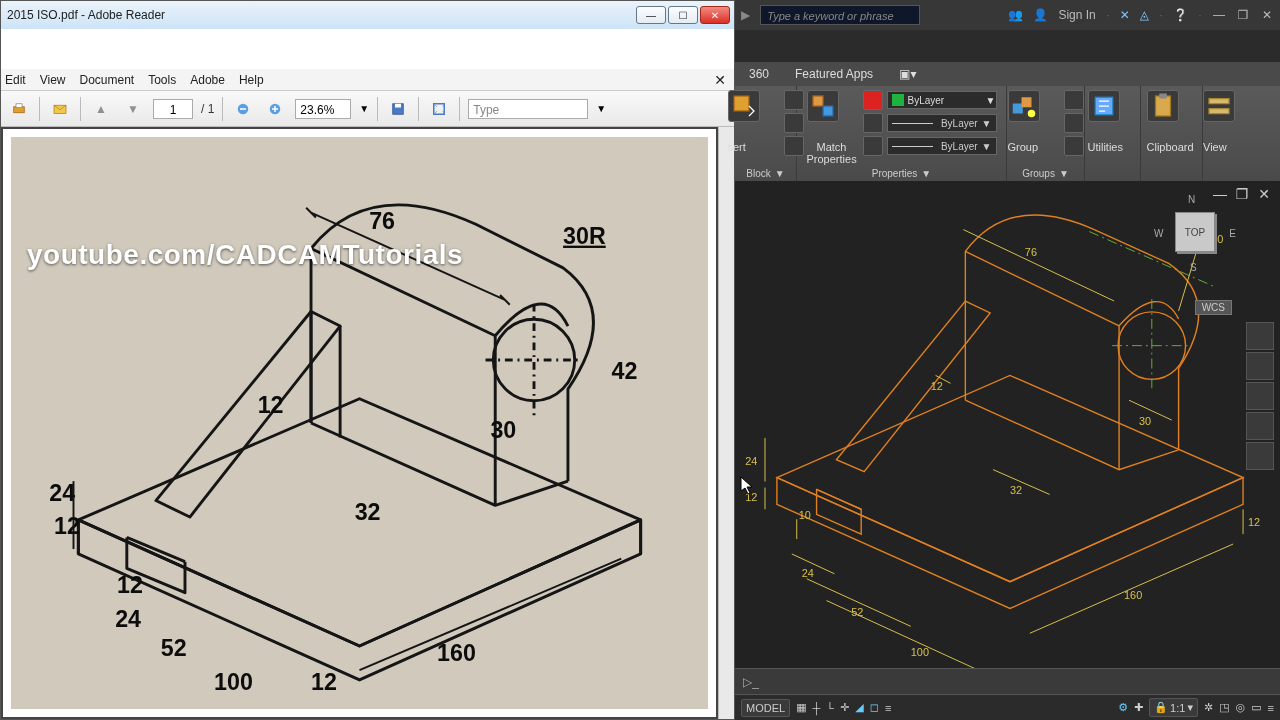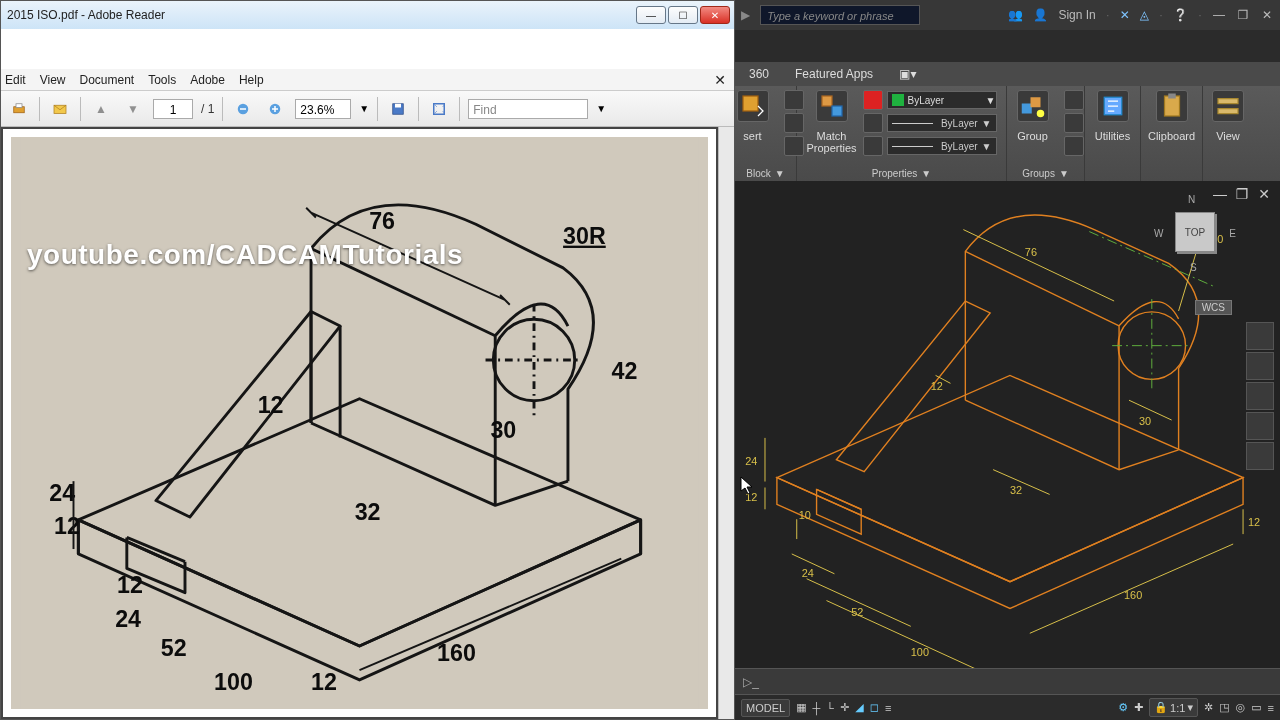--- a/index.html
+++ b/index.html
@@ -36,21 +36,21 @@
 .acad-titlebar { height: 30px; background: #373737; display:flex; align-items:center; padding: 0 6px; gap:10px; font-size:12px; }
 .acad-search { flex: 0 0 160px; height:20px; background:#0f172a; border:1px solid #555; color:#888; font-style:italic; font-size:11px; padding-left:6px; line-height:20px; }
 .acad-title-icons { margin-left:auto; display:flex; gap:10px; align-items:center; color:#bbb; font-size:12px; }
 .acad-title-icons .winctl { width:14px; height:14px; display:flex; align-items:center; justify-content:center; }
 .acad-tabs { height: 24px; background:#4a4a4a; display:flex; align-items:center; gap:14px; padding-left:8px; font-size:12px; color:#ddd;margin-top:32px; }
 .acad-tabs .tab { padding:3px 6px; }
 .acad-ribbon { height: 96px; background: linear-gradient(#5a5a5a,#4a4a4a); display:flex; border-bottom:1px solid #222; }
 .ribbon-panel { display:flex; flex-direction:column; align-items:center; justify-content:space-between; padding:4px 8px 2px 8px; border-right:1px solid #3a3a3a; font-size:11px; color:#ddd; }
 .ribbon-panel .panel-body { flex:1; display:flex; align-items:flex-start; gap:6px; }
 .ribbon-panel .panel-label { font-size:10px; color:#ccc; display:flex; align-items:center; gap:4px; }
-.big-btn { display:flex; flex-direction:column; align-items:center; gap:8px; width:50px; }
+.big-btn { display:flex; flex-direction:column; gap:19px; width:50px; }
 .big-btn .ic { width:32px; height:32px; background:#3a3a3a; border:1px solid #666; border-radius:3px; display:flex; align-items:center; justify-content:center; }
 .small-stack { display:flex; flex-direction:column; gap:3px; }
 .small-btn { width:20px; height:20px; background:#3a3a3a; border:1px solid #666; border-radius:2px; }
 .layer-row { display:flex; align-items:center; gap:4px; height:20px; }
 .layer-box { width:110px; height:18px; background:#2b2b2b; border:1px solid #666; display:flex; align-items:center; font-size:10px; color:#ddd; padding-left:4px; gap:4px; }
 .color-sw { width:12px; height:12px; background:#1fb23f; }
 .line-style { height:18px; width:110px; background:#2b2b2b; border:1px solid #666; display:flex; align-items:center; justify-content:flex-end; font-size:10px; padding-right:4px; color:#ccc; gap:4px; }
 .line-style::before { content:""; flex:1; height:0; border-top:1px solid #ccc; margin:0 4px; }
 
 .acad-canvas { flex:1; background:#222; position:relative; }
@@ -139,21 +139,21 @@
         </svg>
       </div>
     <div class="sep"></div>
     <div class="tb-btn">
         <svg viewBox="0 0 24 24">
           <rect x="5" y="5" width="14" height="14" fill="none" stroke="#4a7ac7" stroke-width="2"></rect>
           <path d="M9 9l-2-2m10 2l2-2M9 15l-2 2m10-2l2 2" stroke="#4a7ac7"></path>
         </svg>
       </div>
     <div class="sep"></div>
-    <div class="find-box" style="color:#888" placeholder="Find"><span>Find</span></div>
+    <div class="find-box" style="color:#888" placeholder="Find"><span>Type</span></div>
     <span class="arrow">▼</span>
   </div>
   <div class="reader-body">
     <div class="reader-page">
       <div class="scan-img">
         <svg viewBox="0 0 700 590">
           <rect x="0" y="0" width="700" height="590" fill="#c8c2b6"></rect>
           <g stroke="#1a1a1a" stroke-width="3" fill="none" stroke-linejoin="round">
 
             <path d="M60 430 L350 560 L640 430 L640 395 L350 525 L60 395 Z"></path>

